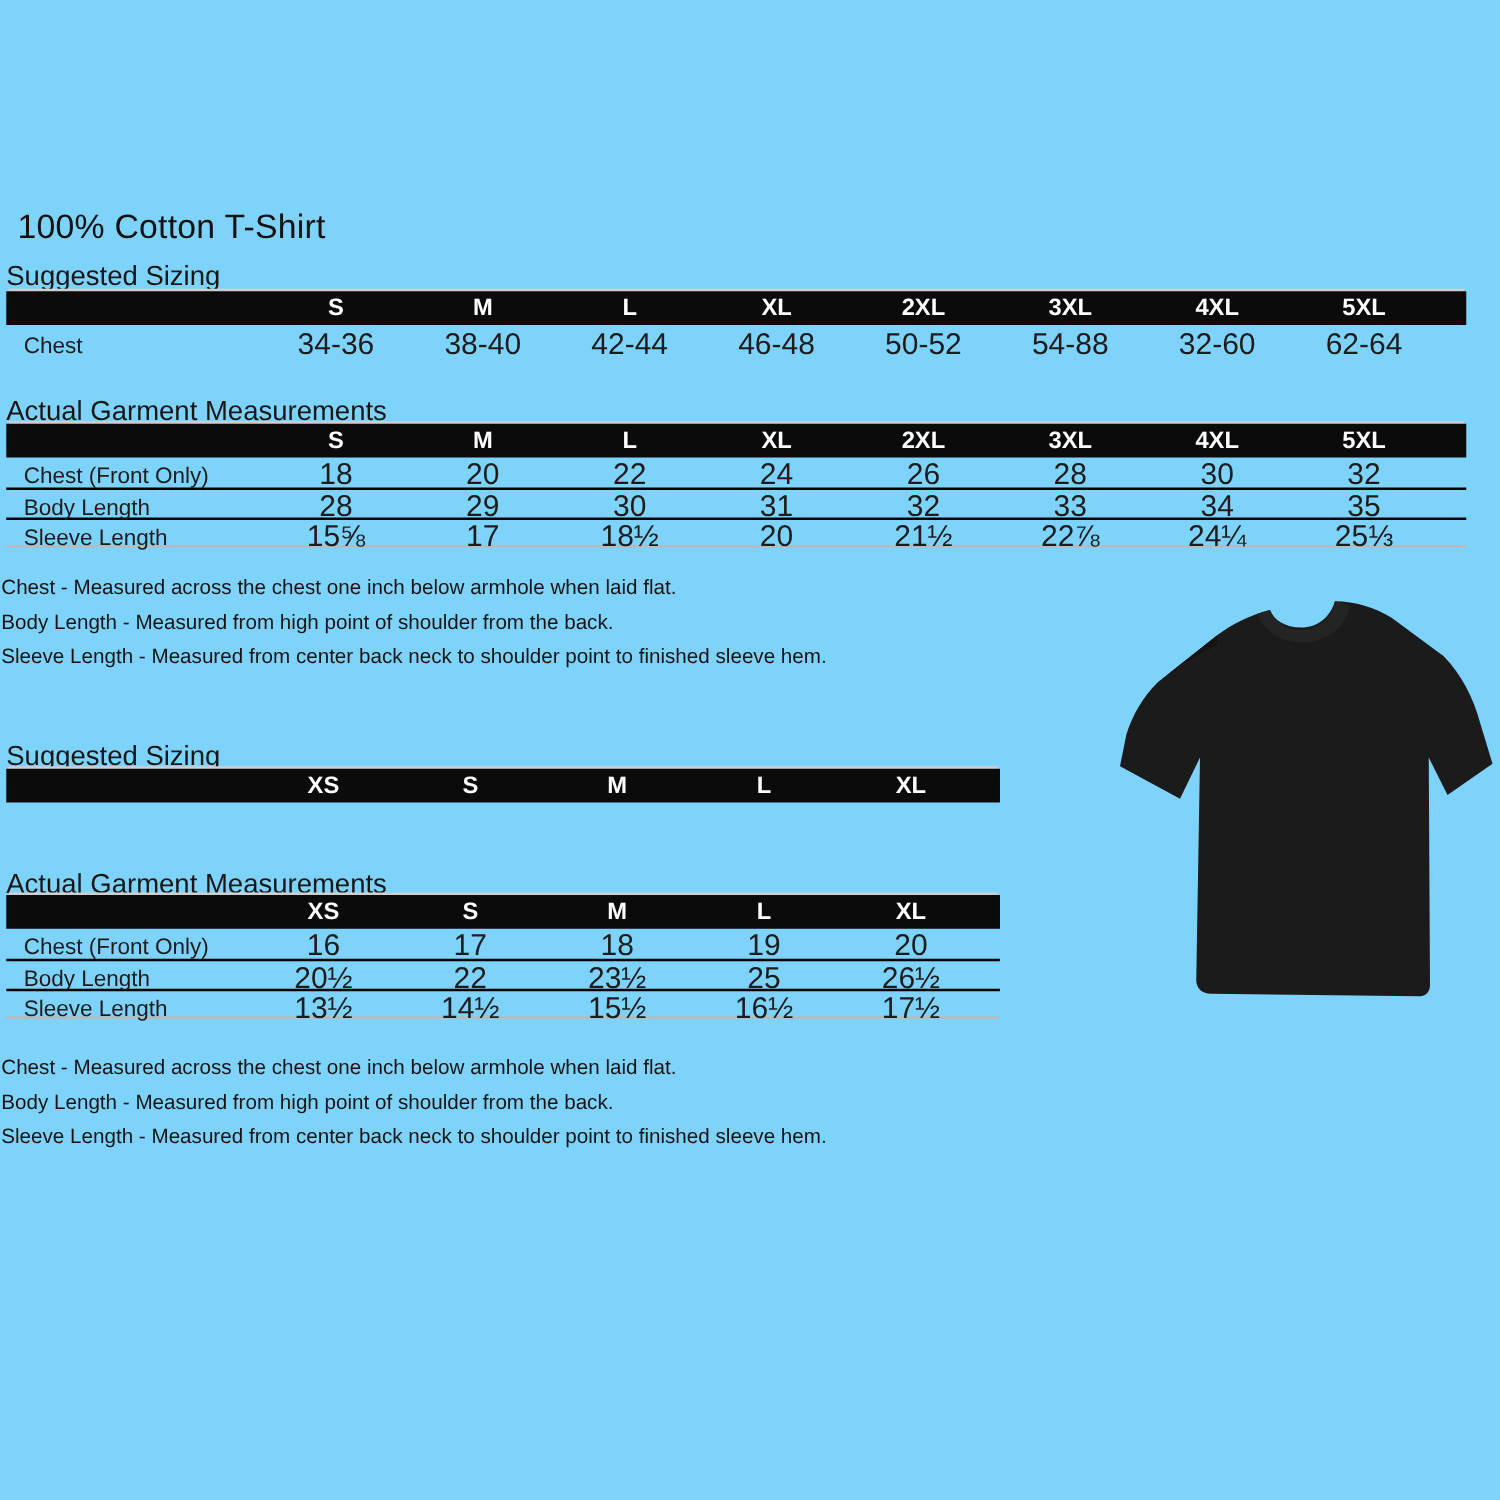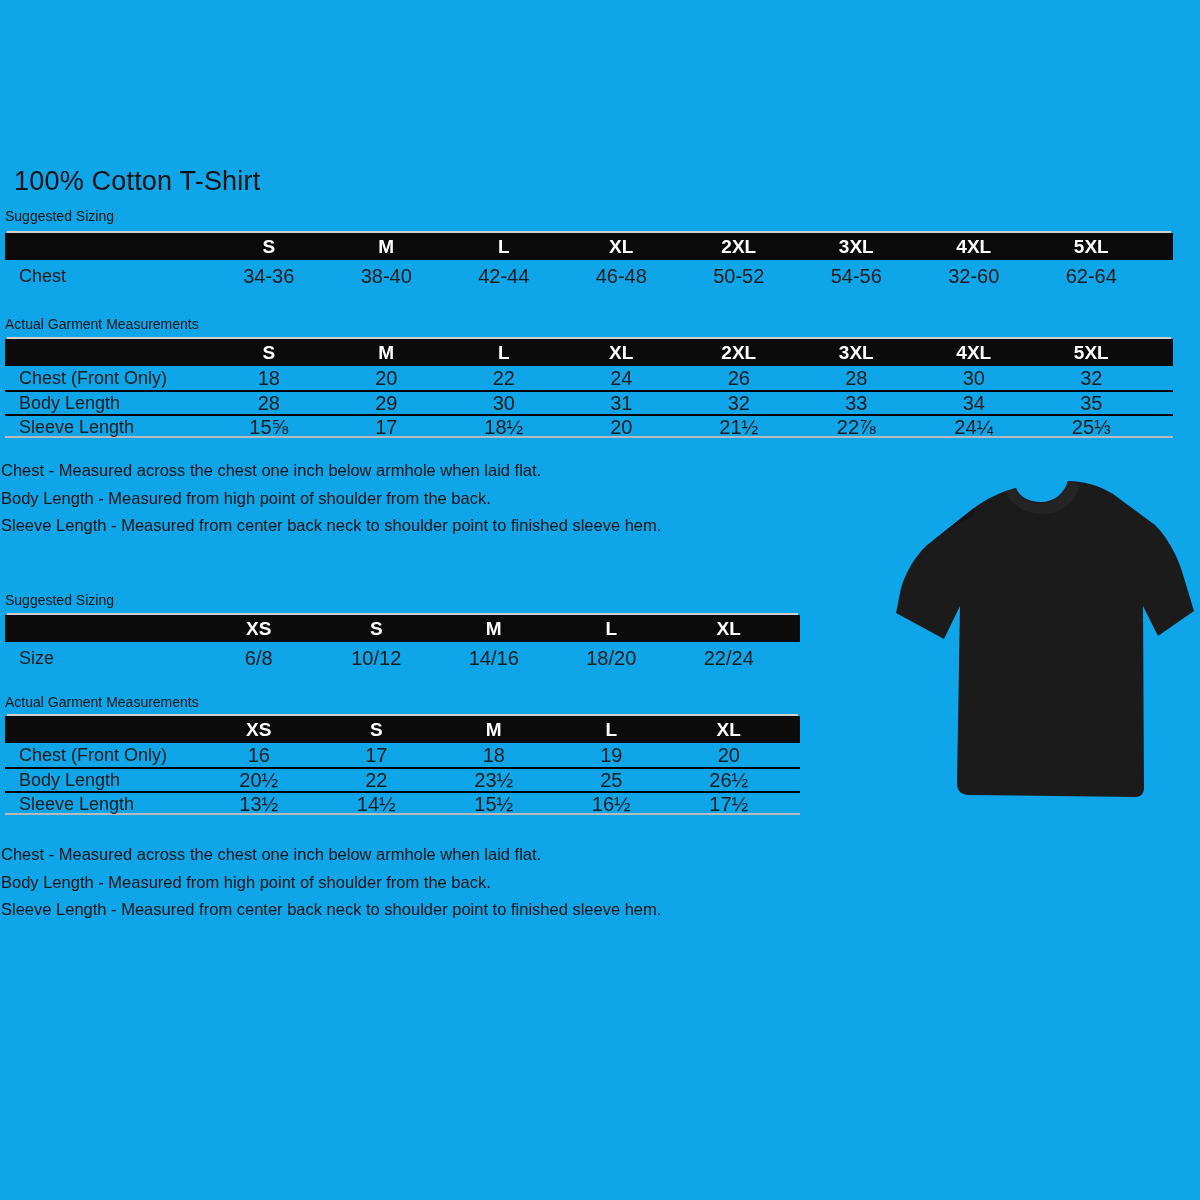--- a/index.html
+++ b/index.html
@@ -1,31 +1,31 @@
 <!DOCTYPE html>
 <html><head>
 <meta charset="utf-8">
 <style>
   * { margin:0; padding:0; box-sizing:border-box; }
   html,body { background:#ffffff; }
   body { font-family:"Liberation Sans", sans-serif; color:#1a1a1a; }
-  .sheet { position:relative; width:1200px; height:1200px; background:#0ea5e9; overflow:hidden; }
+  .sheet { position:relative; width:1200px; height:1200px; background:#7dd3fc; overflow:hidden; }
 
   .main-title { position:absolute; left:14px; top:166px; font-size:27px; font-weight:500; letter-spacing:0.2px; color:#111; }
   .banner { position:absolute; left:346px; top:164px; width:558px; height:43px; background:#0a0a0a;
             color:#ffffff; font-size:29px; font-weight:700; letter-spacing:5px; text-align:center; line-height:43px; }
-  .section-label { position:absolute; font-size:14px; color:#161616; }
+  .section-label { position:absolute; font-size:22px; color:#161616; }
   .youth-title { position:absolute; left:4px; top:550px; font-size:25px; font-weight:700; color:#0e0e0e; }
 
   .table { position:absolute; }
   .table .t-head { display:grid; grid-template-columns:var(--cols); height:27px; align-items:center;
                    background:#0b0b0b; color:#fff; box-shadow:0 -4px 0 -2px #cfcfcf; }
   .table .t-hcell { text-align:center; font-weight:700; font-size:19px; }
   .table .t-row { display:grid; grid-template-columns:var(--cols); align-items:center; }
-  .table .t-cell { text-align:center; font-size:20px; color:#1c1c1c; }
+  .table .t-cell { text-align:center; font-size:24px; color:#1c1c1c; }
   .table .t-label { text-align:left; padding-left:14px; font-size:18px; }
   .table .t-label b { font-weight:400; }
   .table .t-label span { font-weight:400; }
 
   .adult-table { --cols: 205px repeat(8, 117.5px); width:1168px; }
   .youth-table { --cols: 195px repeat(5, 117.5px); width:795px; }
   .rows-tall .t-row { height:32px; }
   .rows-short .t-row { height:24px; }
   .rows-lined .t-row + .t-row { border-top:2px solid #000000; }
   .rows-lined .t-row:last-child { border-bottom:2px solid #b9b9b9; }
@@ -55,21 +55,21 @@
         <div class="t-hcell">4XL</div>
         <div class="t-hcell">5XL</div>
       </div>
       <div class="t-row">
         <div class="t-cell t-label"><b>Chest</b></div>
         <div class="t-cell">34-36</div>
         <div class="t-cell">38-40</div>
         <div class="t-cell">42-44</div>
         <div class="t-cell">46-48</div>
         <div class="t-cell">50-52</div>
-        <div class="t-cell">54-56</div>
+        <div class="t-cell">54-88</div>
         <div class="t-cell">32-60</div>
         <div class="t-cell">62-64</div>
       </div>
     </div>
 
   <div class="section-label" style="left:5px; top:316px;">Actual Garment Measurements</div>
   <div class="table adult-table rows-short rows-lined" style="left:5px; top:339px;">
       <div class="t-head">
         <div class="t-hcell"></div>
         <div class="t-hcell">S</div>
@@ -125,28 +125,20 @@
 
   <div class="section-label" style="left:5px; top:592px;">Suggested Sizing</div>
   <div class="table youth-table rows-tall" style="left:5px; top:615px;">
       <div class="t-head">
         <div class="t-hcell"></div>
         <div class="t-hcell">XS</div>
         <div class="t-hcell">S</div>
         <div class="t-hcell">M</div>
         <div class="t-hcell">L</div>
         <div class="t-hcell">XL</div>
-      </div>
-      <div class="t-row">
-        <div class="t-cell t-label"><b>Size</b></div>
-        <div class="t-cell">6/8</div>
-        <div class="t-cell">10/12</div>
-        <div class="t-cell">14/16</div>
-        <div class="t-cell">18/20</div>
-        <div class="t-cell">22/24</div>
       </div>
     </div>
 
   <div class="section-label" style="left:5px; top:694px;">Actual Garment Measurements</div>
   <div class="table youth-table rows-short rows-lined" style="left:5px; top:716px;">
       <div class="t-head">
         <div class="t-hcell"></div>
         <div class="t-hcell">XS</div>
         <div class="t-hcell">S</div>
         <div class="t-hcell">M</div>

